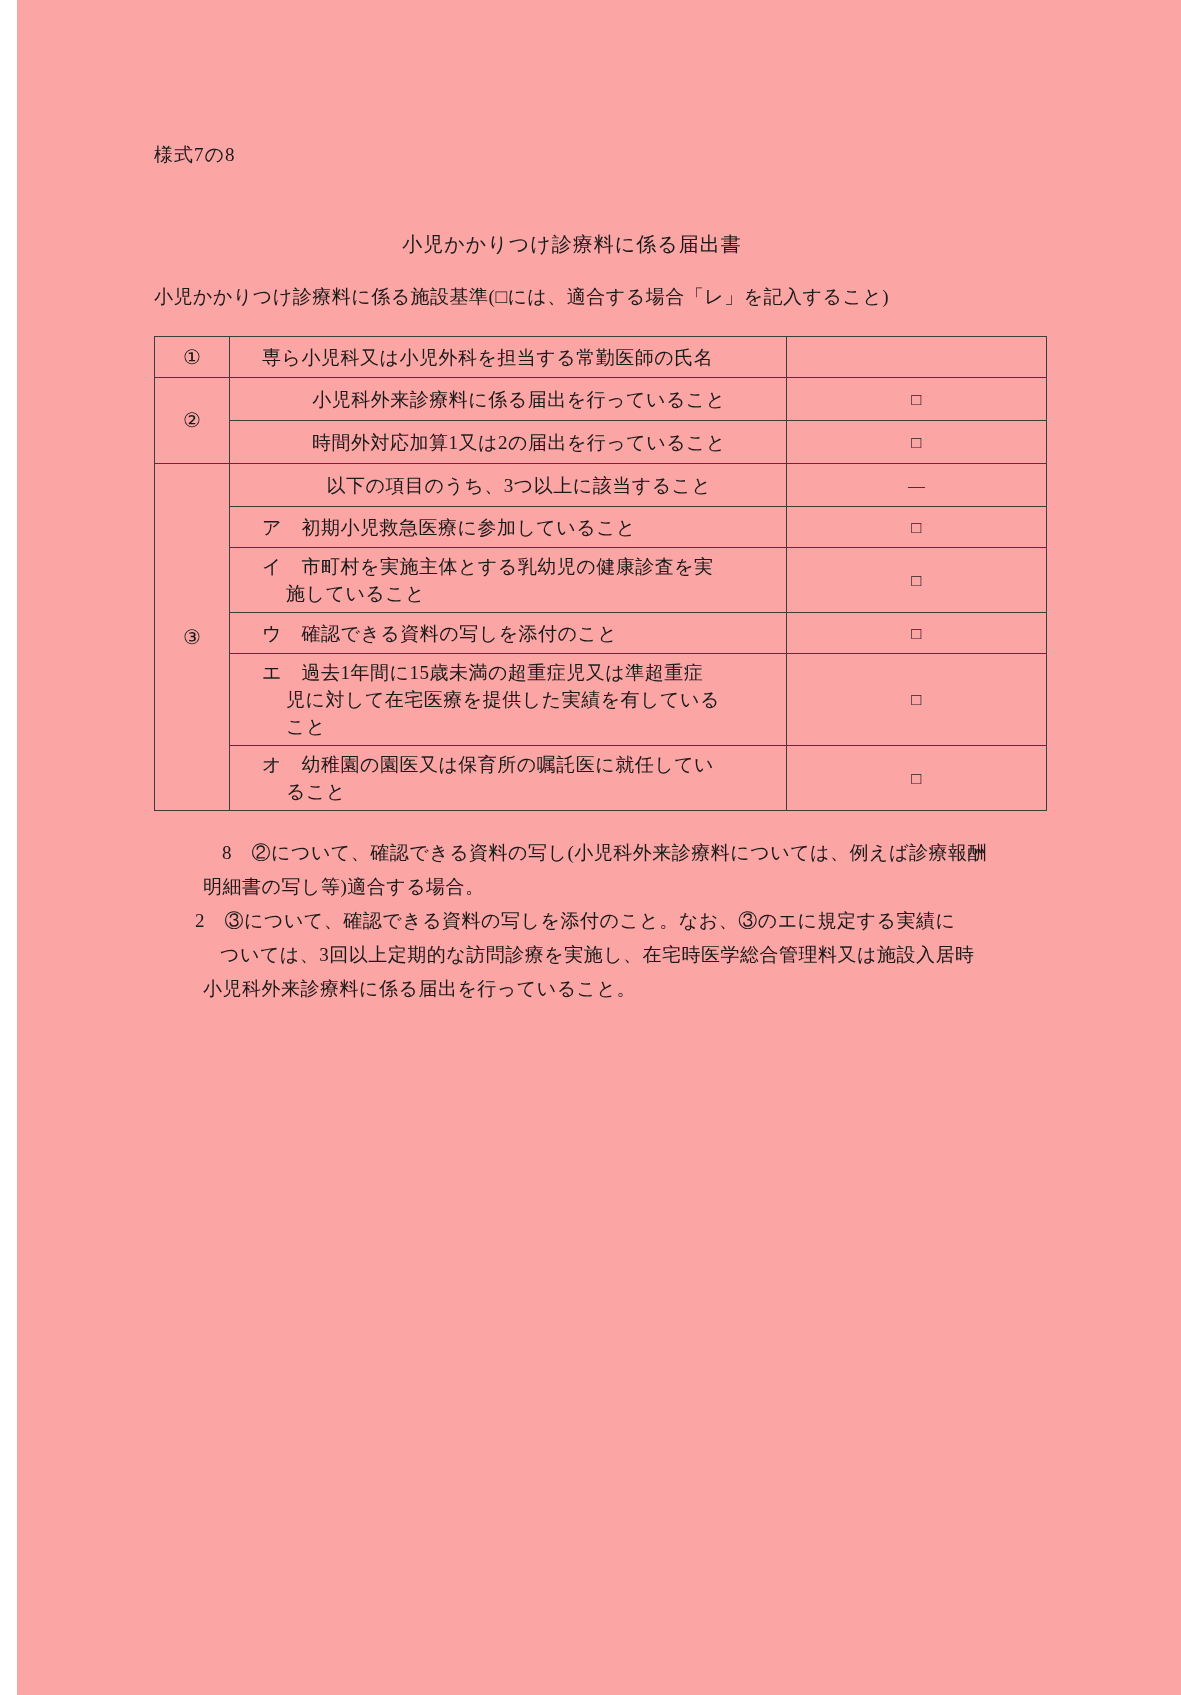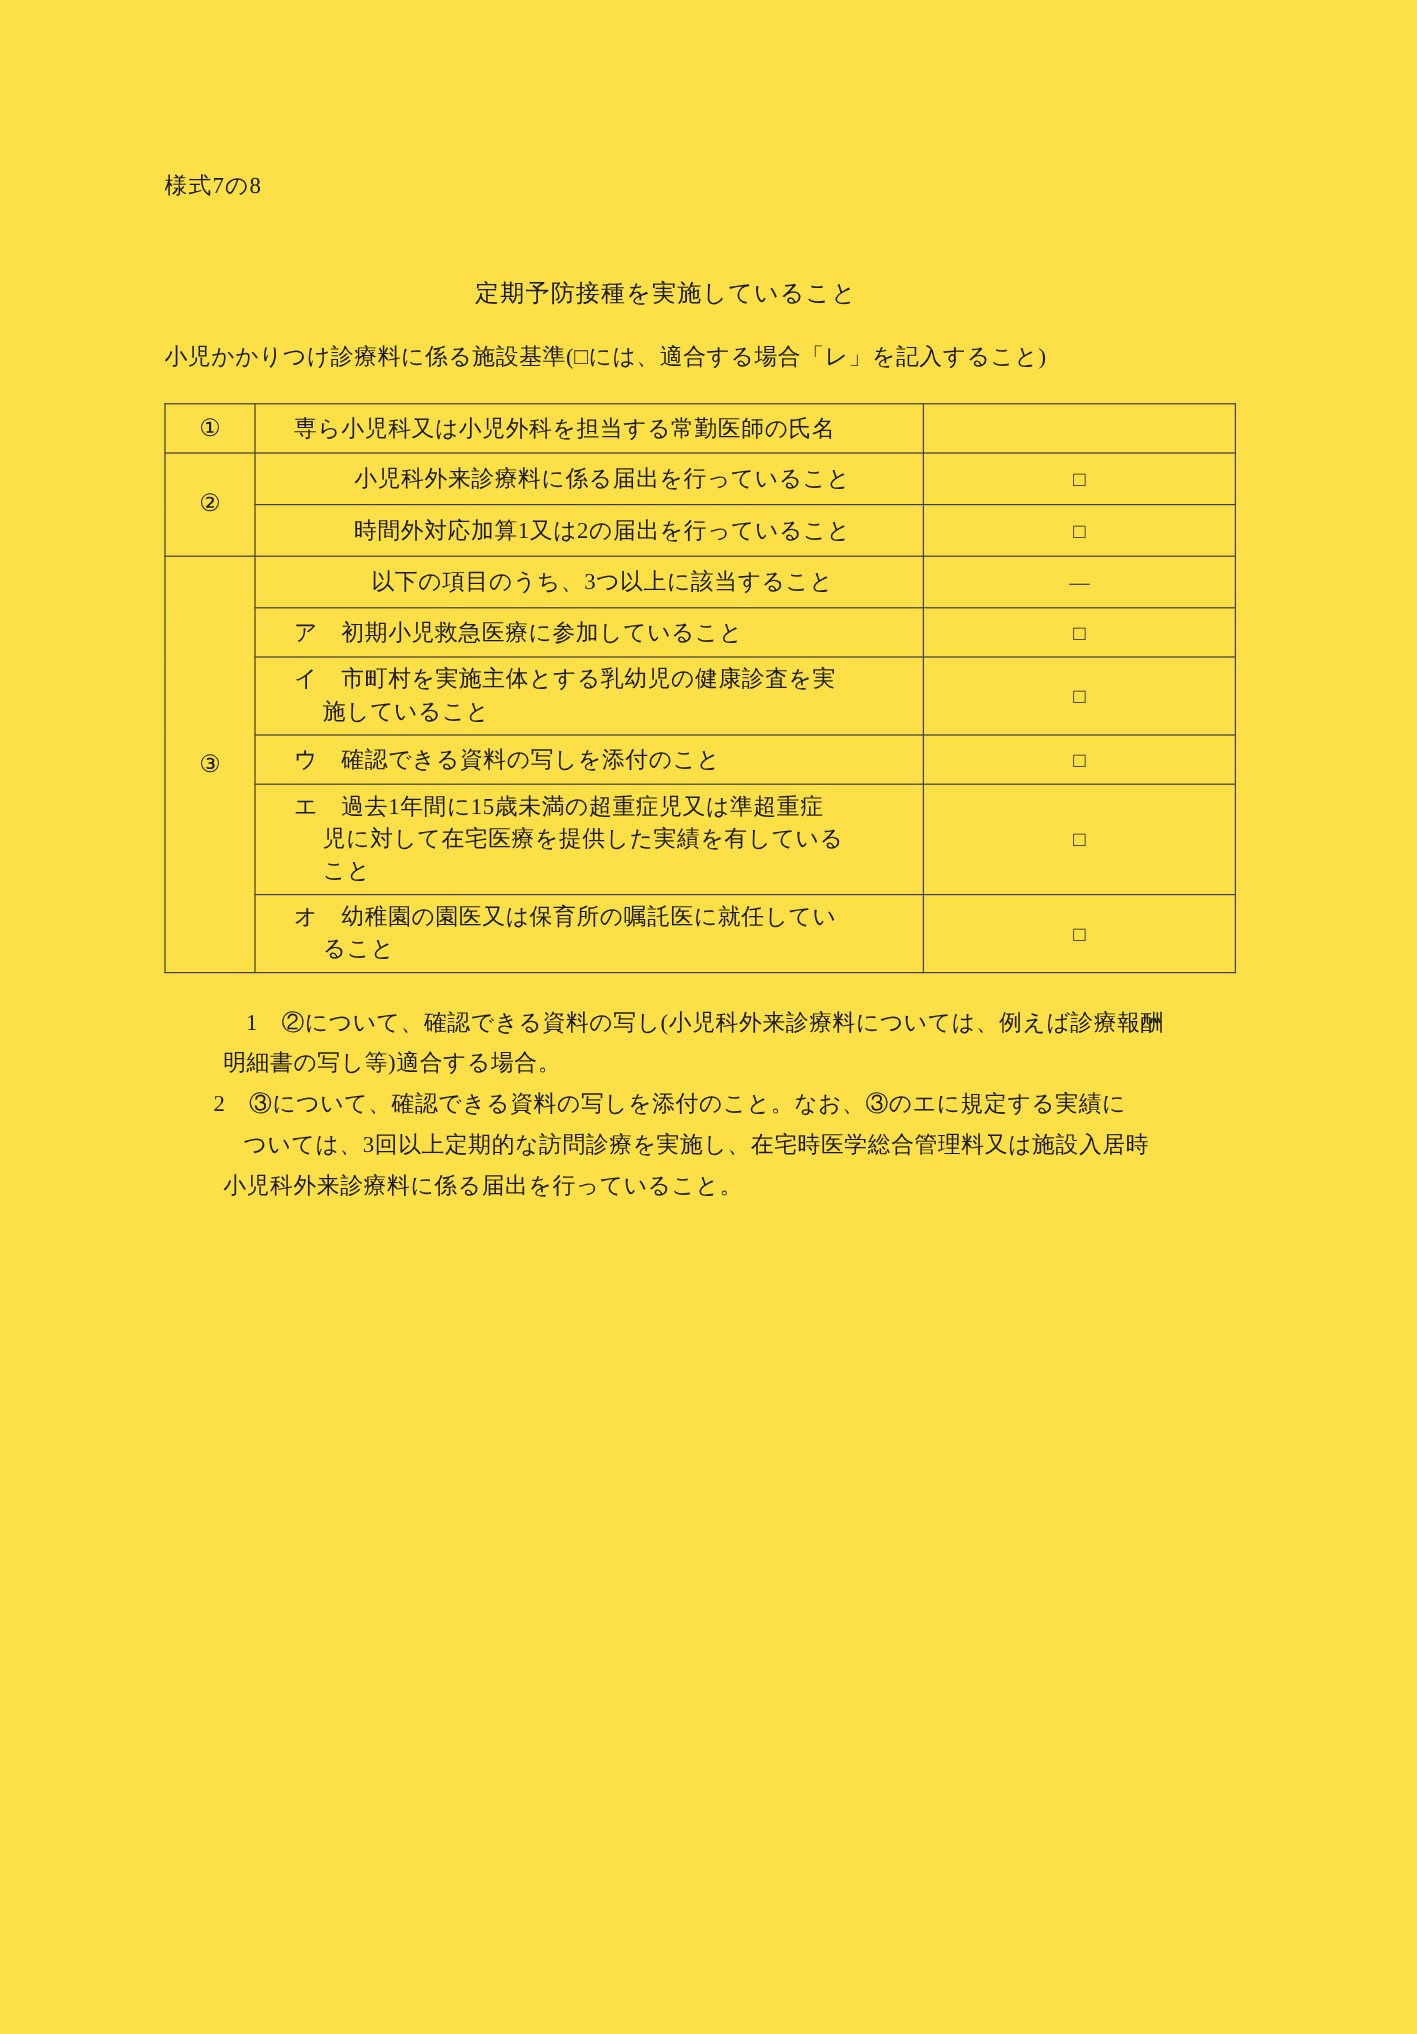--- a/index.html
+++ b/index.html
@@ -11,21 +11,22 @@
     width: 1181px;
     height: 1695px;
     position: relative;
     color: #1a1a1a;
     font-family: "Liberation Serif", "DejaVu Serif", serif;
     font-size: 19px;
   }
   .page {
     position: absolute;
     inset: 0;
-    background: #fde047;
+    background: #fca5a5;
+    margin-left: 17px;
   }
   .form-code {
     position: absolute;
     left: 137px;
     top: 142px;
     letter-spacing: 1px;
   }
   .doc-title {
     position: absolute;
     left: 0;
@@ -89,21 +90,21 @@
   .in-41 { padding-left: 41px; }
   .in-66 { padding-left: 66px; }
 </style>
 </head>
 <body>
 
 <div class="page">
 
   <div class="form-code">様式7の8</div>
 
-  <div class="doc-title">定期予防接種を実施していること</div>
+  <div class="doc-title">小児かかりつけ診療料に係る届出書</div>
 
   <div class="table-caption">小児かかりつけ診療料に係る施設基準(□には、適合する場合「レ」を記入すること)</div>
 
   <div class="table-wrap">
     <table class="criteria">
 
       <tbody>
           <tr class="h40">
         <td class="num" rowspan="1">①</td>
         <td class="desc">専ら小児科又は小児外科を担当する常勤医師の氏名</td>
@@ -147,20 +148,20 @@
       <tr>
         <td class="desc">オ　幼稚園の園医又は保育所の嘱託医に就任してい
 ること</td>
         <td class="mark">□</td>
       </tr>
     </tbody>
       </table>
   </div>
 
   <div class="notes">
-    <div class="note-line in-68">1　②について、確認できる資料の写し(小児科外来診療料については、例えば診療報酬</div>
+    <div class="note-line in-68">8　②について、確認できる資料の写し(小児科外来診療料については、例えば診療報酬</div>
     <div class="note-line in-49">明細書の写し等)適合する場合。</div>
     <div class="note-line in-41">2　③について、確認できる資料の写しを添付のこと。なお、③のエに規定する実績に</div>
     <div class="note-line in-66">ついては、3回以上定期的な訪問診療を実施し、在宅時医学総合管理料又は施設入居時</div>
     <div class="note-line in-49">小児科外来診療料に係る届出を行っていること。</div>
   </div>
 
 </div>
 
 </body></html>

